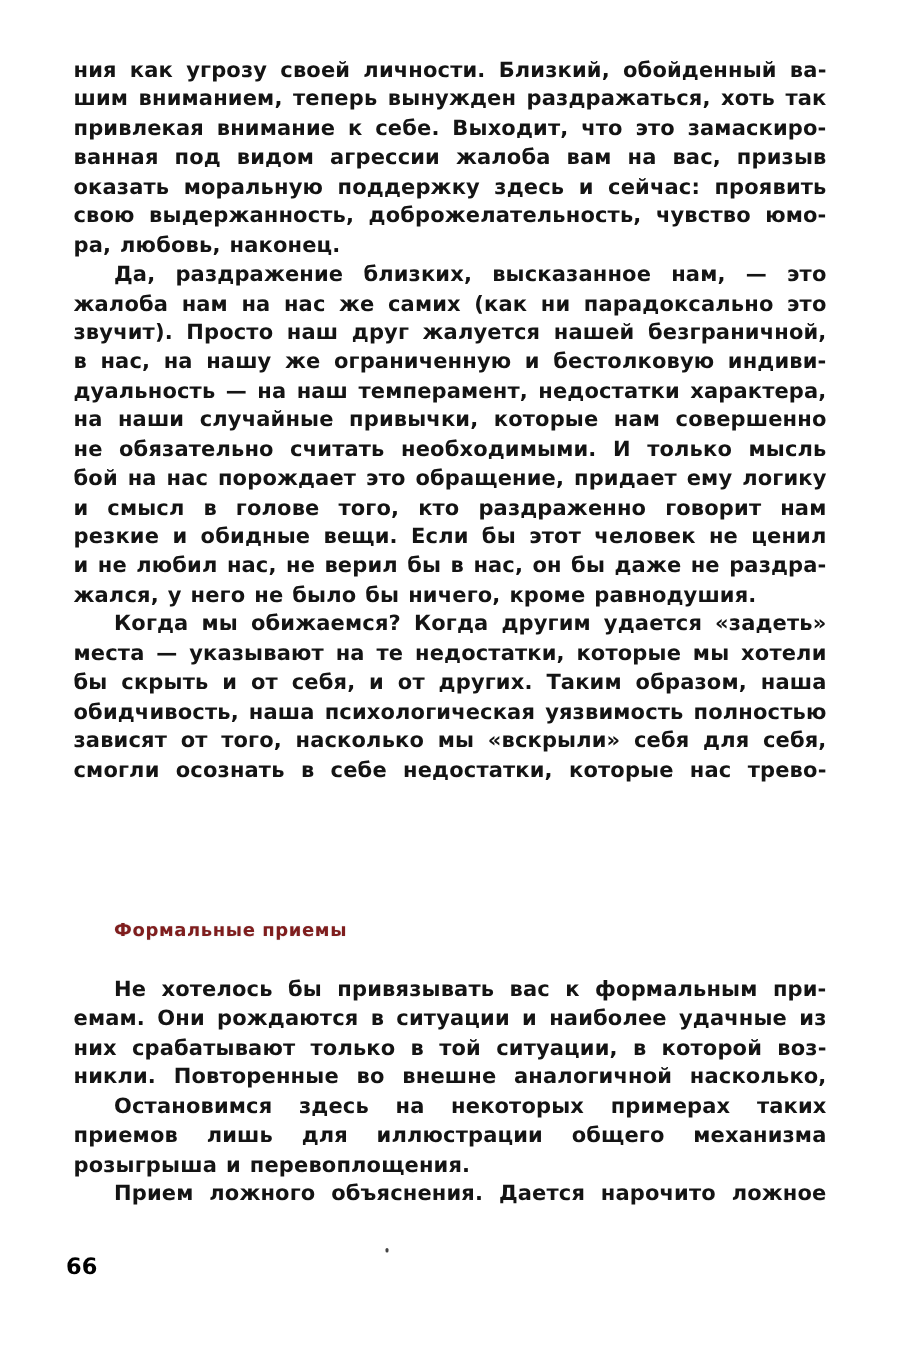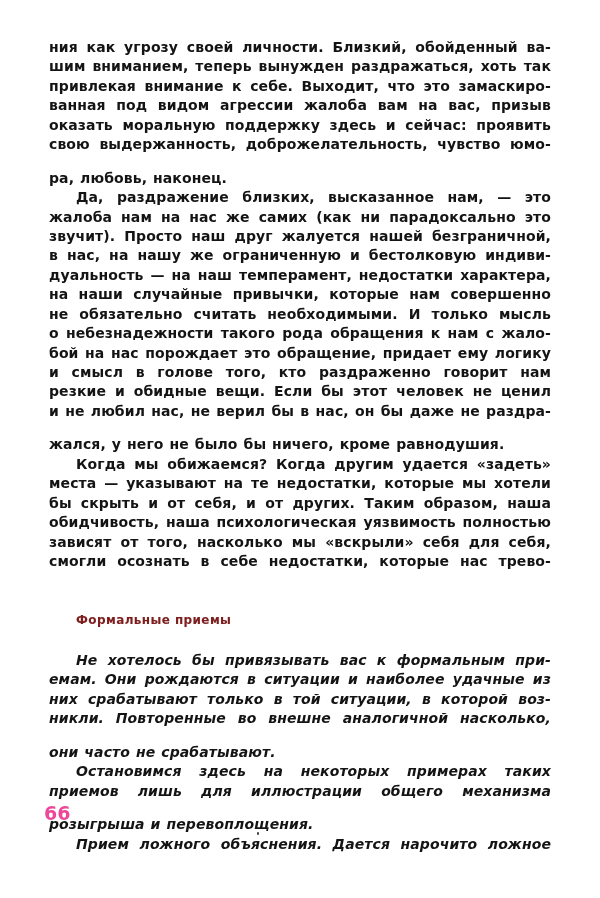--- a/index.html
+++ b/index.html
@@ -6,30 +6,30 @@
   body {
     width: 600px; height: 898px; background: #ffffff; position: relative; overflow: hidden;
     font-family: "DejaVu Sans", sans-serif; color: #141414;
   }
   .page { position: absolute; left: 49px; top: 38px; width: 502px; }
   .line {
     height: 19.45px; line-height: 19.45px; font-size: 14px; font-weight: bold;
     white-space: nowrap; text-align: justify; text-align-last: justify;
     letter-spacing: 0.1px; word-spacing: 1px;
   }
-  .line.last { text-align-last: left; margin-top: 14px; }
+  .line.last { text-align-last: left; }
   .line.indent { padding-left: 27px; }
   .heading {
     position: absolute; left: 76px; top: 613px; font-size: 12px; font-weight: bold;
     color: #7f1d1d; letter-spacing: 0.4px; font-family: "DejaVu Sans", sans-serif;
     text-shadow: 0 0 1px #d8d8d8;
   }
-  .block2 { position: absolute; left: 49px; top: 651px; width: 502px; font-style: italic; }
+  .block2 { position: absolute; left: 49px; top: 651px; width: 502px; }
   .page-number {
-    position: absolute; left: 44px; top: 802px; font-size: 19px; font-weight: bold; color: #ec4899;
+    position: absolute; left: 44px; top: 835px; font-size: 15px; font-weight: bold; color: #000000;
   }
   .speck { position: absolute; left: 257px; top: 832px; width: 2px; height: 3px; background: #444; border-radius: 1px; }
 </style>
 </head>
 <body>
 
 <div class="page" id="block1">
     <div class="line">ния как угрозу своей личности. Близкий, обойденный ва-</div>
     <div class="line">шим вниманием, теперь вынужден раздражаться, хоть так</div>
     <div class="line">привлекая внимание к себе. Выходит, что это замаскиро-</div>
@@ -37,42 +37,40 @@
     <div class="line">оказать моральную поддержку здесь и сейчас: проявить</div>
     <div class="line">свою выдержанность, доброжелательность, чувство юмо-</div>
     <div class="line last">ра, любовь, наконец.</div>
     <div class="line indent">Да, раздражение близких, высказанное нам, — это</div>
     <div class="line">жалоба нам на нас же самих (как ни парадоксально это</div>
     <div class="line">звучит). Просто наш друг жалуется нашей безграничной,</div>
     <div class="line">в нас, на нашу же ограниченную и бестолковую индиви-</div>
     <div class="line">дуальность — на наш темперамент, недостатки характера,</div>
     <div class="line">на наши случайные привычки, которые нам совершенно</div>
     <div class="line">не обязательно считать необходимыми. И только мысль</div>
-    <div class="line">о небезнадежности такого рода обращения к нам с жало-</div>
     <div class="line">бой на нас порождает это обращение, придает ему логику</div>
     <div class="line">и смысл в голове того, кто раздраженно говорит нам</div>
     <div class="line">резкие и обидные вещи. Если бы этот человек не ценил</div>
     <div class="line">и не любил нас, не верил бы в нас, он бы даже не раздра-</div>
     <div class="line last">жался, у него не было бы ничего, кроме равнодушия.</div>
     <div class="line indent">Когда мы обижаемся? Когда другим удается «задеть»</div>
     <div class="line">места — указывают на те недостатки, которые мы хотели</div>
     <div class="line">бы скрыть и от себя, и от других. Таким образом, наша</div>
     <div class="line">обидчивость, наша психологическая уязвимость полностью</div>
     <div class="line">зависят от того, насколько мы «вскрыли» себя для себя,</div>
     <div class="line">смогли осознать в себе недостатки, которые нас трево-</div>
   </div>
 
 <div class="heading">Формальные приемы</div>
 
 <div class="block2" id="block2">
     <div class="line indent">Не хотелось бы привязывать вас к формальным при-</div>
     <div class="line">емам. Они рождаются в ситуации и наиболее удачные из</div>
     <div class="line">них срабатывают только в той ситуации, в которой воз-</div>
     <div class="line">никли. Повторенные во внешне аналогичной насколько,</div>
-    <div class="line last">они часто не срабатывают.</div>
     <div class="line indent">Остановимся здесь на некоторых примерах таких</div>
     <div class="line">приемов лишь для иллюстрации общего механизма</div>
     <div class="line last">розыгрыша и перевоплощения.</div>
     <div class="line indent">Прием ложного объяснения. Дается нарочито ложное</div>
   </div>
 
 <div class="speck"></div>
 
 <div class="page-number">66</div>
 

